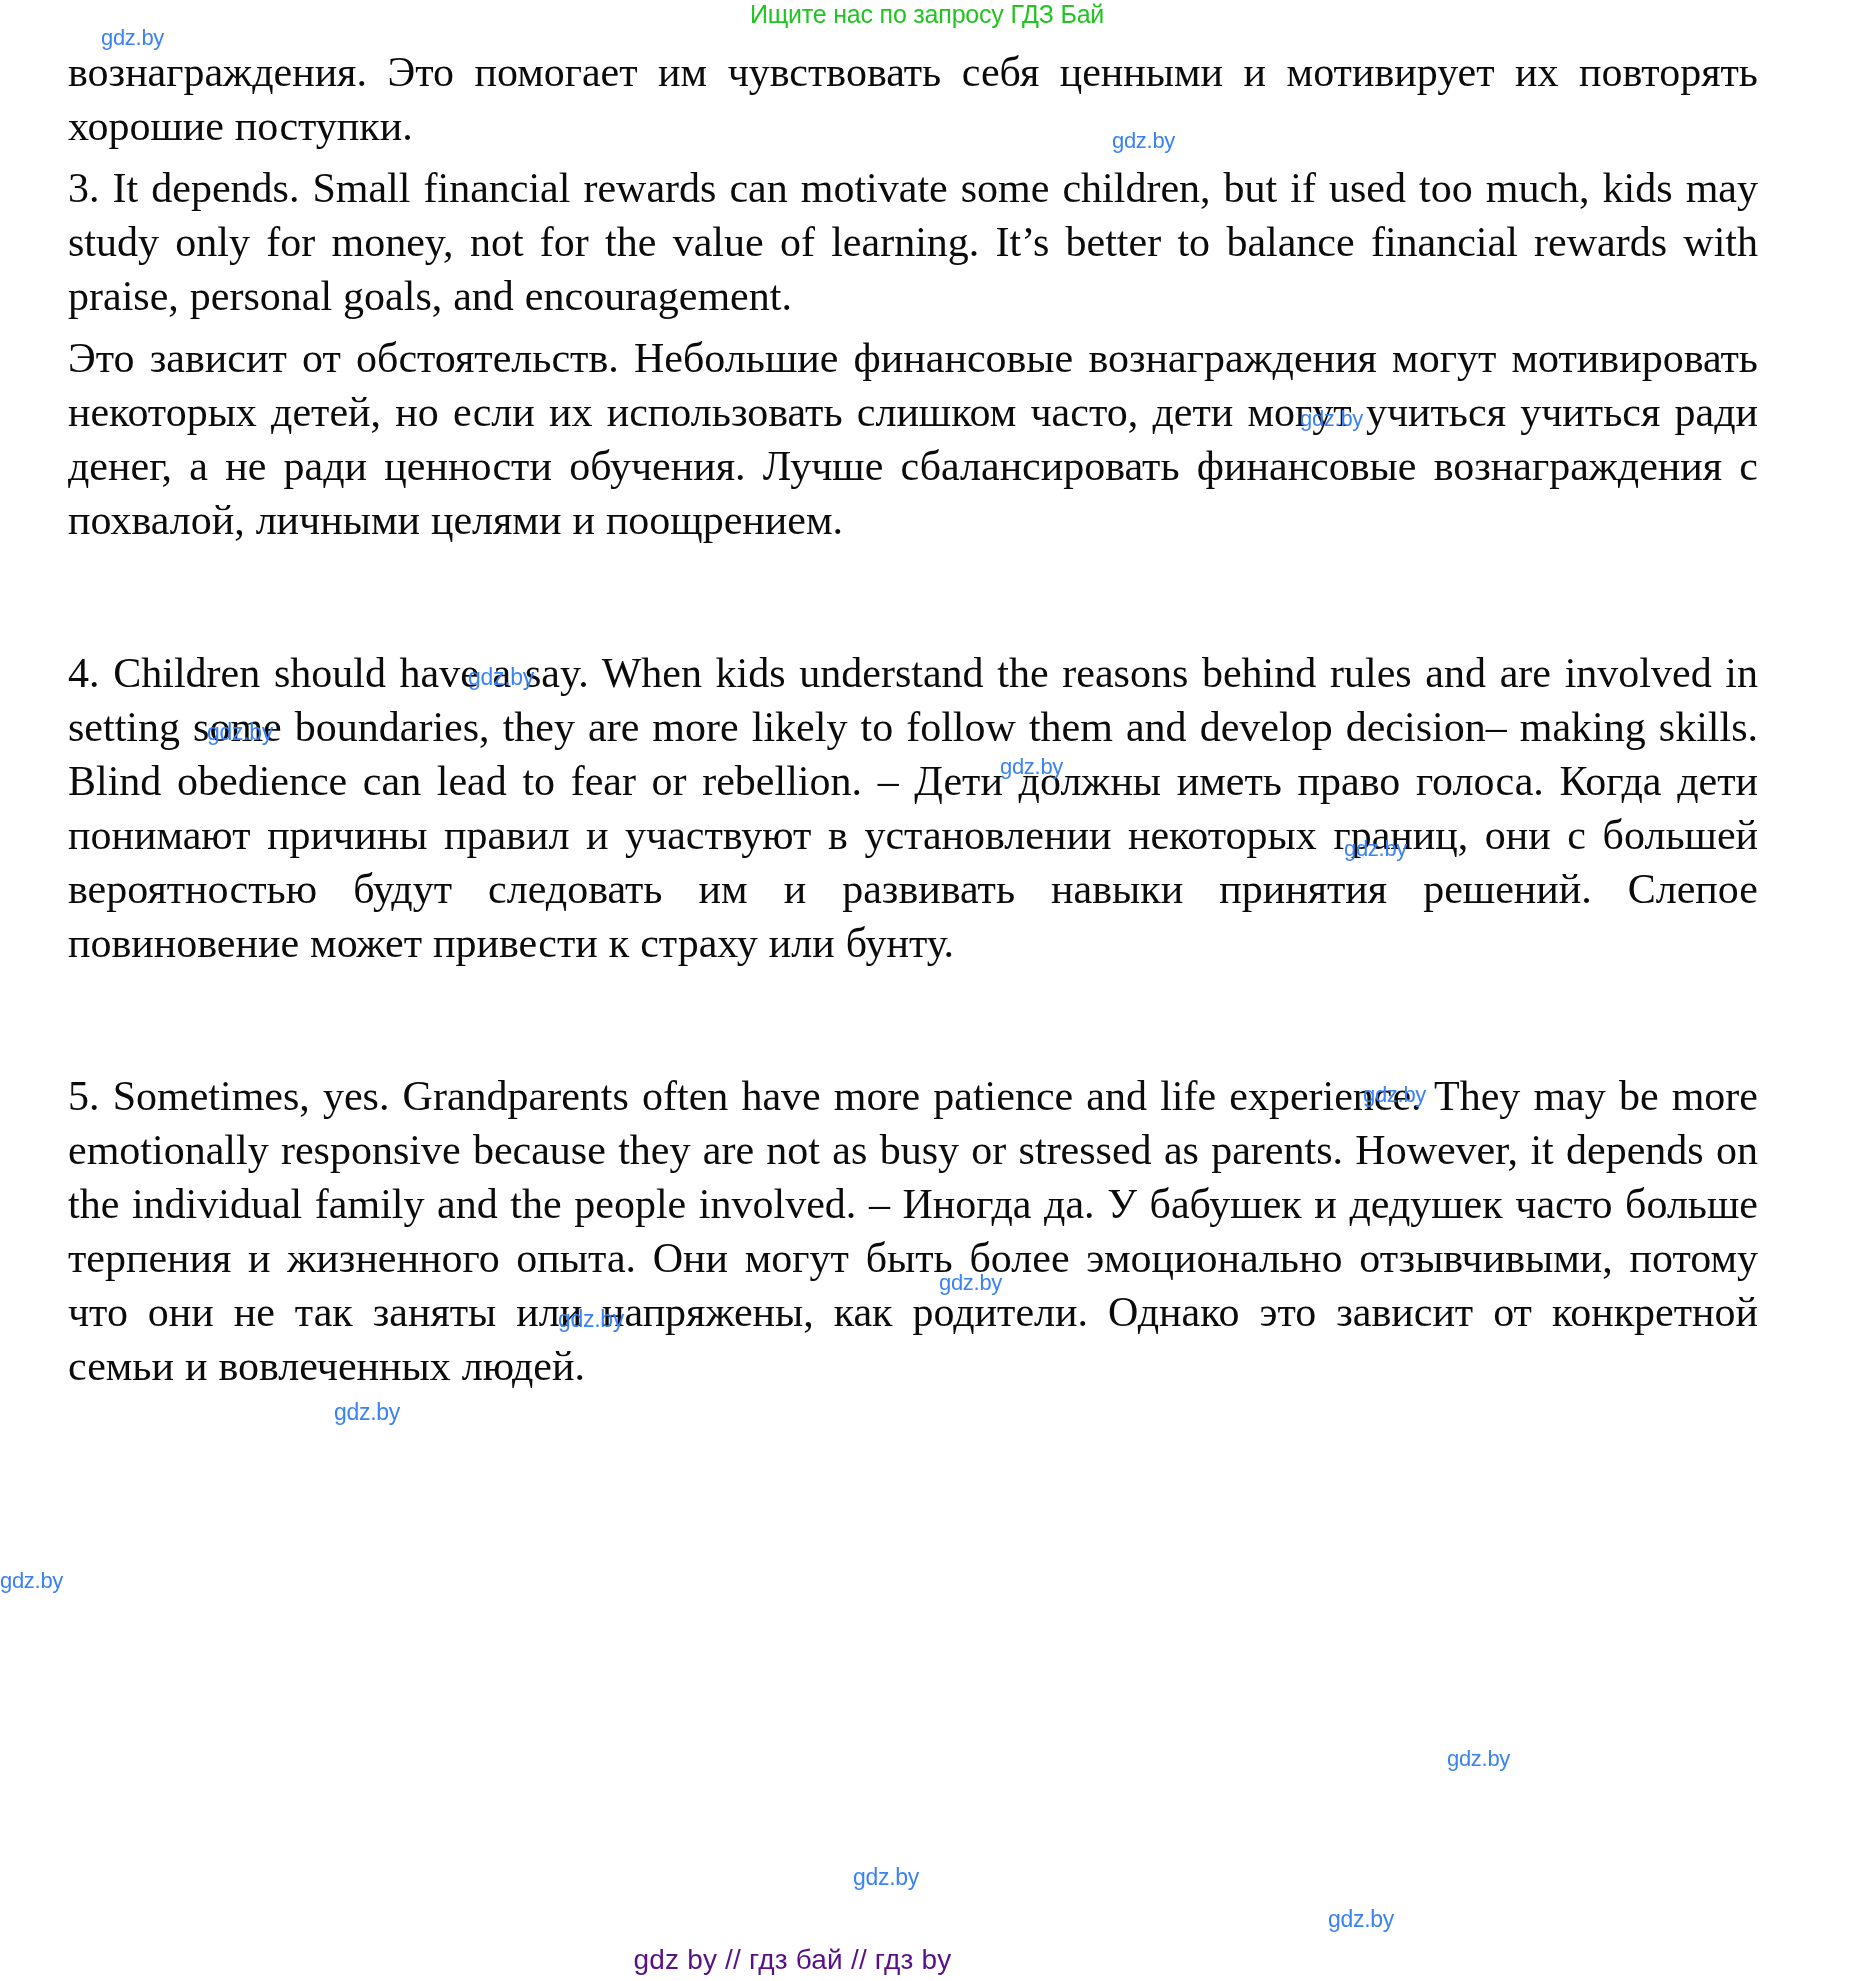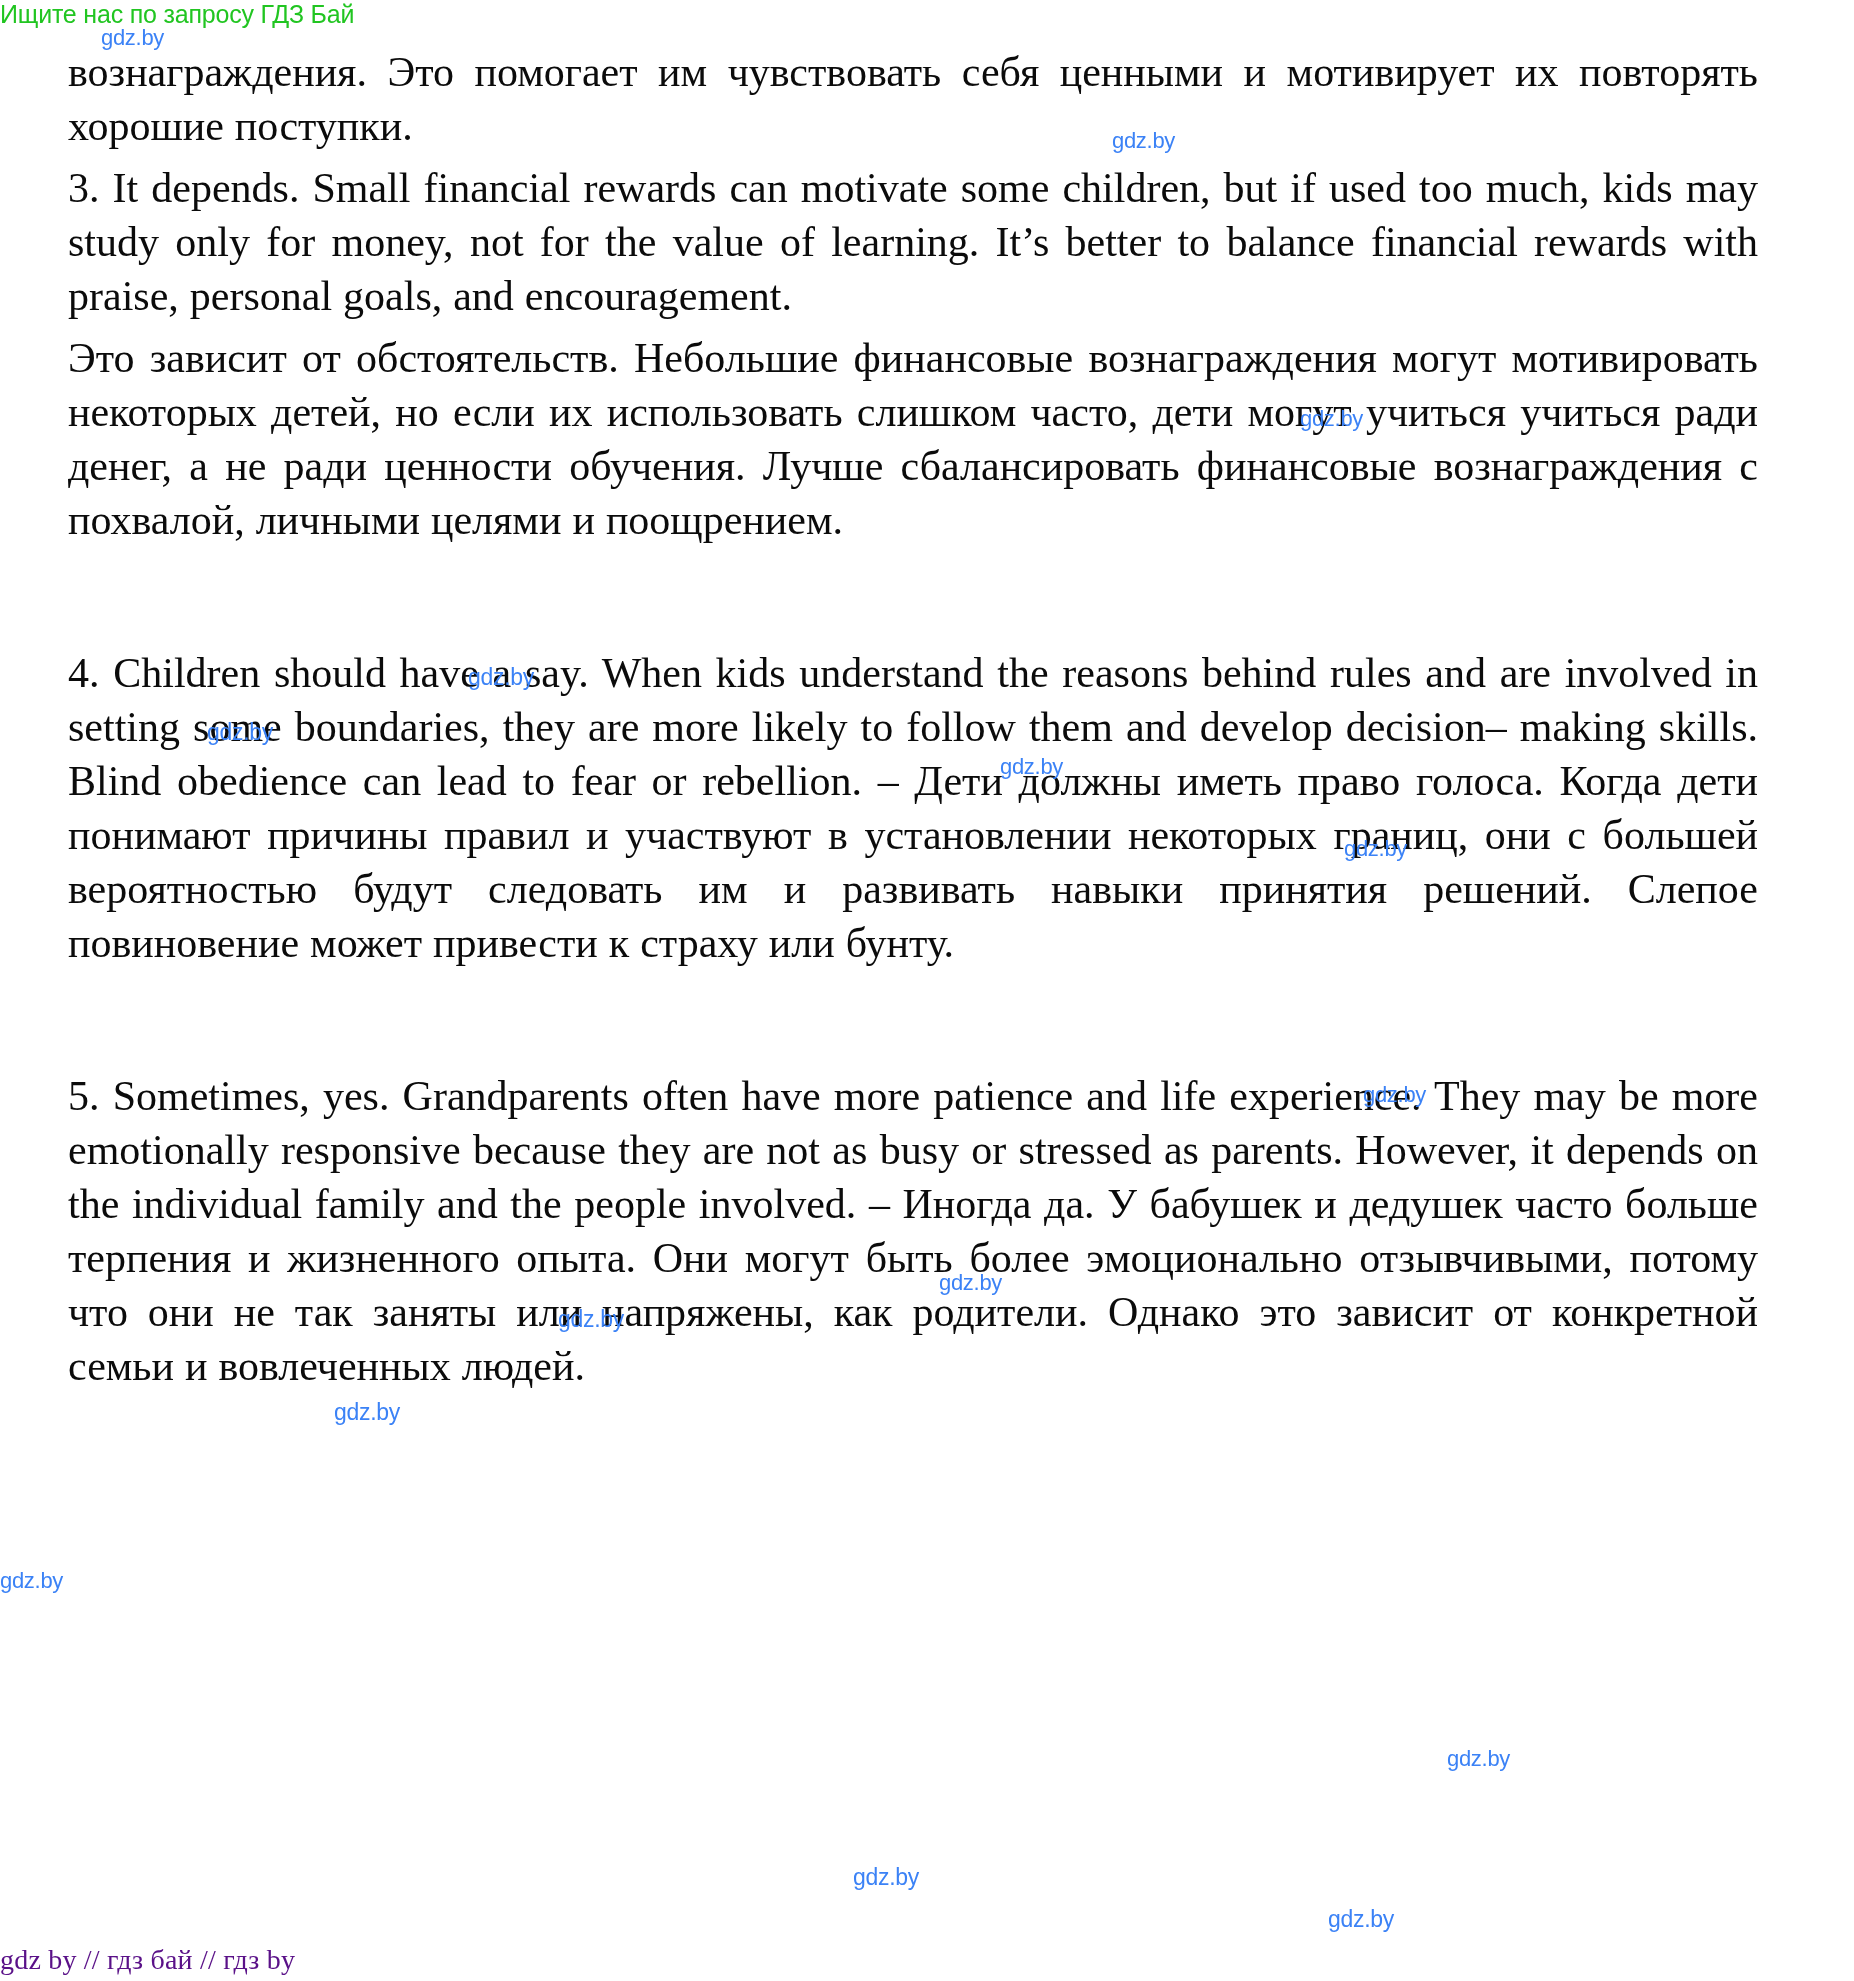--- a/index.html
+++ b/index.html
@@ -14,20 +14,21 @@
     overflow: hidden;
     font-family: "Liberation Serif", "DejaVu Serif", serif;
   }
 
   
   #promo-banner {
     position: absolute;
     top: 0px;
     left: 0;
     width: 1854px;
+    text-align: center;
     font-family: "Liberation Sans", "DejaVu Sans", sans-serif;
     font-size: 25px;
     line-height: 29px;
     color: #21c521;
     white-space: nowrap;
     letter-spacing: -0.2px;
   }
 
   
   #doc-body {
@@ -61,22 +62,22 @@
     letter-spacing: -0.3px;
     pointer-events: none;
   }
 
   
   #footer-links {
     position: absolute;
     left: 0;
     top: 1943px;
     width: 1585px;
-    text-align: left;
-    font-family: Liberation Serif, serif;
+    text-align: center;
+    font-family: Liberation Sans, sans-serif;
     font-size: 28px;
     line-height: 33px;
     color: #5a1188;
     white-space: nowrap;
     letter-spacing: 0.2px;
   }
 </style>
 </head>
 <body>
 

